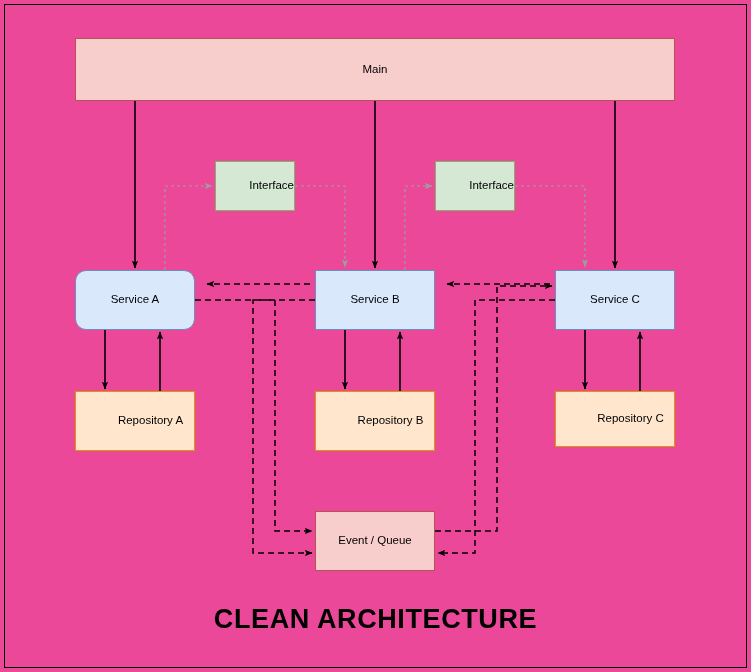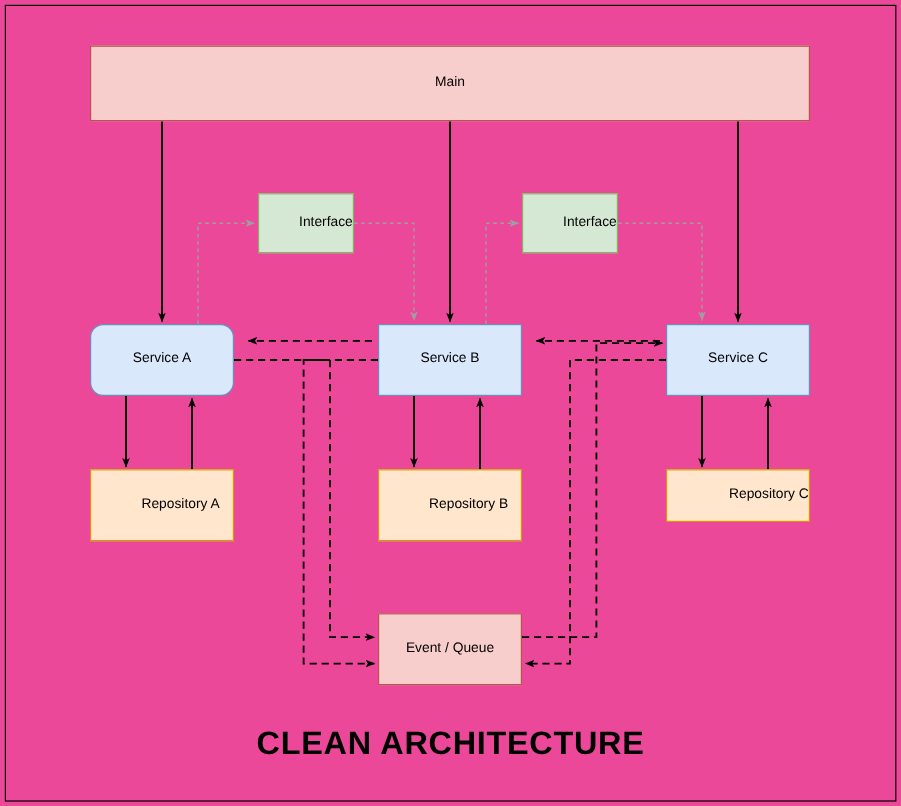--- a/index.html
+++ b/index.html
@@ -86,21 +86,21 @@
     </div>
   <div class="node n-svc" id="n-svc-c" style="left: 555px; top: 270px; width: 120px; height: 60px;">
       <span>Service C</span>
     </div>
   <div class="node n-repo" id="n-repo-a" style="left: 75px; top: 391px; width: 120px; height: 60px;">
       <span>Repository A</span>
     </div>
   <div class="node n-repo" id="n-repo-b" style="left: 315px; top: 391px; width: 120px; height: 60px;">
       <span>Repository B</span>
     </div>
-  <div class="node n-repo" id="n-repo-c" style="left: 555px; top: 391px; width: 120px; height: 44px; justify-content: flex-end;">
+  <div class="node n-repo" id="n-repo-c" style="left: 555px; top: 391px; width: 120px; height: 56px;">
       <span>Repository C</span>
     </div>
   <div class="node n-queue" id="n-queue" style="left: 315px; top: 511px; width: 120px; height: 60px;">
       <span>Event / Queue</span>
     </div>
 
   <div id="title">CLEAN ARCHITECTURE</div>
 </div>
 
 </body></html>

